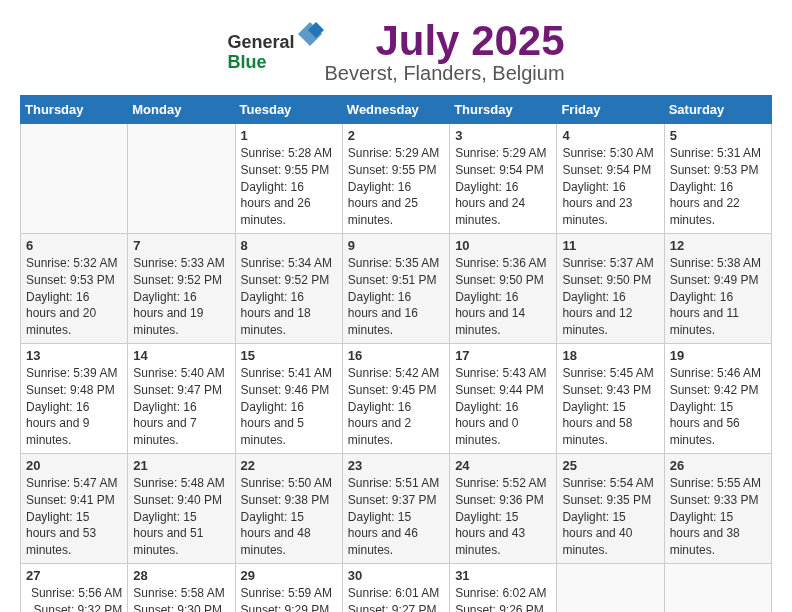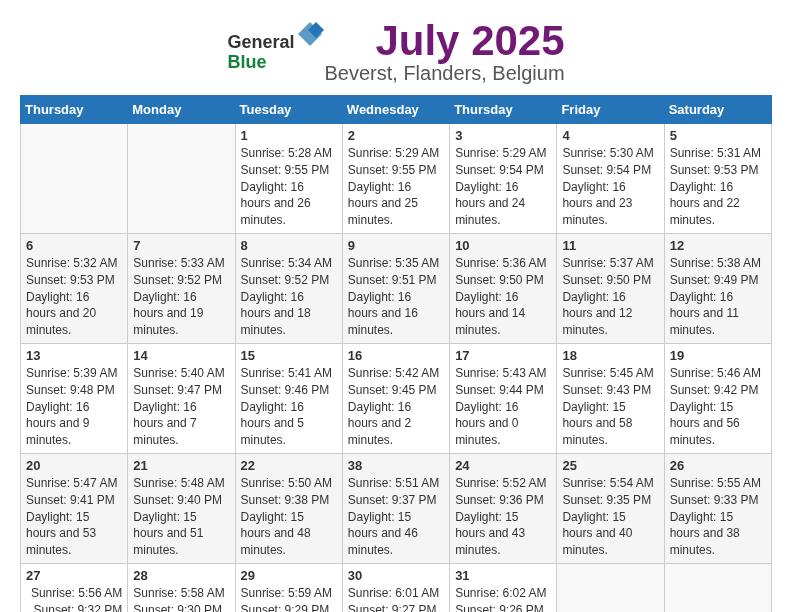--- a/index.html
+++ b/index.html
@@ -254,21 +254,21 @@
 Sunset: 9:40 PM
 Daylight: 15 hours and 51 minutes.</div>
         </td>
         <td>
           <span class="day-number">22</span>
           <div class="cell-data" style="white-space: pre-line;">Sunrise: 5:50 AM
 Sunset: 9:38 PM
 Daylight: 15 hours and 48 minutes.</div>
         </td>
         <td>
-          <span class="day-number">38</span>
+          <span class="day-number">23</span>
           <div class="cell-data" style="white-space: pre-line;">Sunrise: 5:51 AM
 Sunset: 9:37 PM
 Daylight: 15 hours and 46 minutes.</div>
         </td>
         <td>
           <span class="day-number">24</span>
           <div class="cell-data" style="white-space: pre-line;">Sunrise: 5:52 AM
 Sunset: 9:36 PM
 Daylight: 15 hours and 43 minutes.</div>
         </td>

